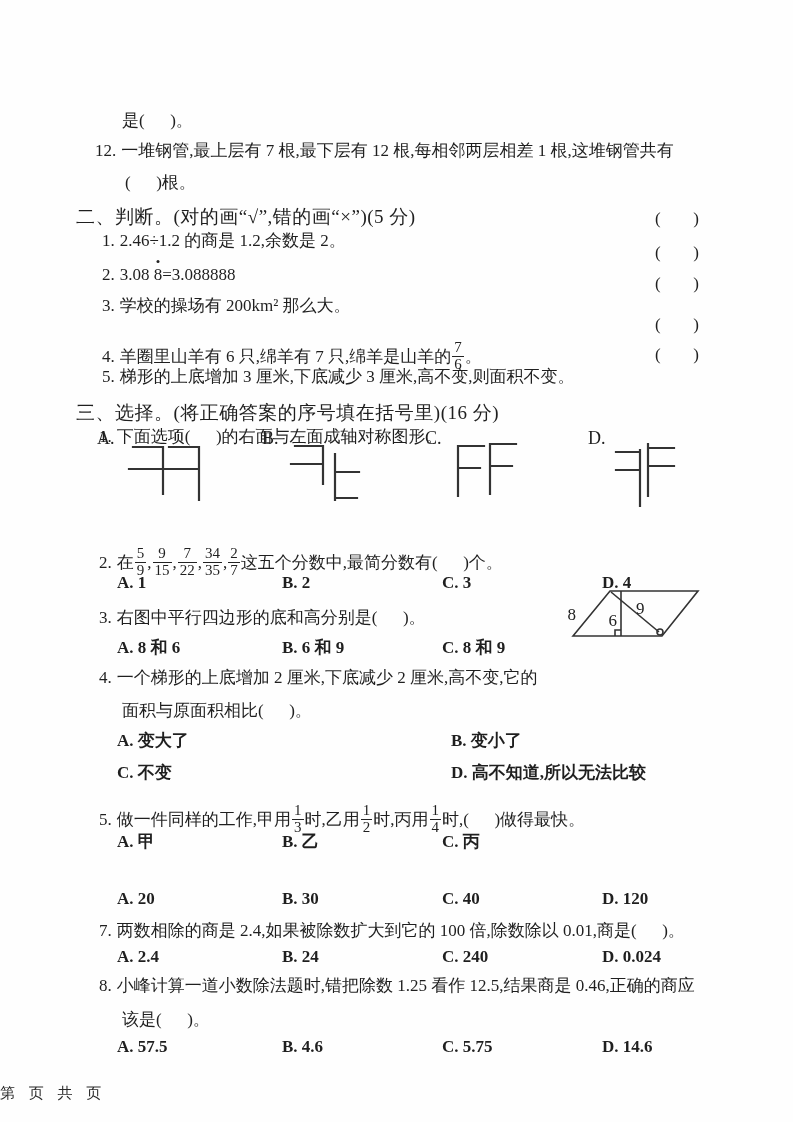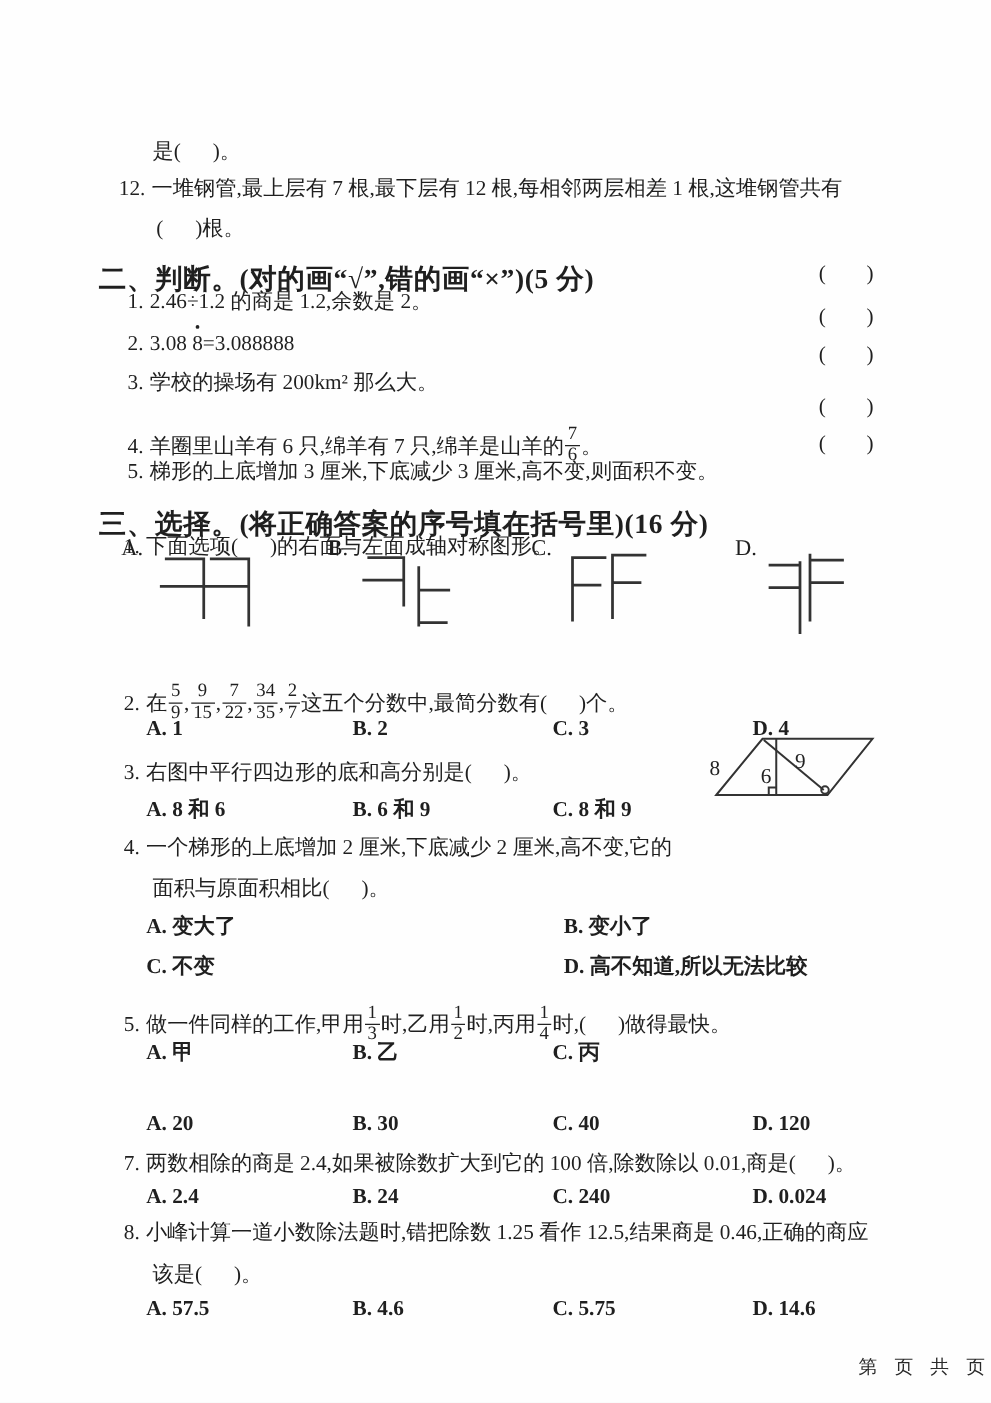--- a/index.html
+++ b/index.html
@@ -5,21 +5,21 @@
   html,body{margin:0;padding:0;}
   body{
     width:793px;height:1122px;background:#f3f3f1;
     font-family:"Liberation Serif","DejaVu Serif",serif;
   }
   .page{
     position:relative;width:793px;height:1122px;background:#fefefe;
     color:#1f1f1f;overflow:hidden;
   }
   .row{position:absolute;white-space:pre;font-size:17px;line-height:1.3;}
-  .hdr{font-weight:700;font-size:22px;letter-spacing:0.5px;}
+  .hdr{font-weight:400;font-size:19px;letter-spacing:0.5px;}
   .num{font-weight:400;margin-right:5px;}
   .jrow{width:660px;}
   .jparen{position:absolute;left:570px;top:0;letter-spacing:1px;}
   .jparen.mid{top:8px;}
   .frac{display:inline-block;text-align:center;vertical-align:middle;
         line-height:1.05;font-size:15px;margin:0 1px;transform:translateY(-2px);}
   .frac .fn{display:block;padding:0 2px;}
   .frac .fd{display:block;border-top:1.4px solid #222;padding:0 2px;}
   .fracrow{line-height:40px;}
   .rep{position:relative;display:inline-block;}
@@ -28,21 +28,21 @@
   .opts{position:absolute;white-space:pre;font-size:17px;font-weight:bold;}
   .opts .col{display:inline-block;}
   .w165{width:165px;}.w160{width:160px;}.w334{width:334px;}
   .shape{position:absolute;display:flex;align-items:flex-start;gap:6px;}
   .slabel{font-size:18px;}
   .shape svg{margin-top:10px;}
   .shape path{fill:none;stroke:#333;stroke-width:2.2;stroke-linecap:square;}
   .figure{position:absolute;left:543px;top:566px;}
   .figure path,.figure circle{fill:none;stroke:#333;stroke-width:1.6;}
   .figure text{fill:#222;font-size:17px;font-family:inherit;}
-  .footer{position:absolute;top:1084px;left:0;width:100%;text-align:right;
+  .footer{position:absolute;top:1084px;left:0;width:100%;text-align:left;
           font-size:15px;letter-spacing:5px;color:#2a2a2a;}
 </style>
 </head>
 <body>
 
 <div class="page">
 
   <div class="row" style="left:105px;top:88px">
     <span>是(      )。</span>
   </div>

